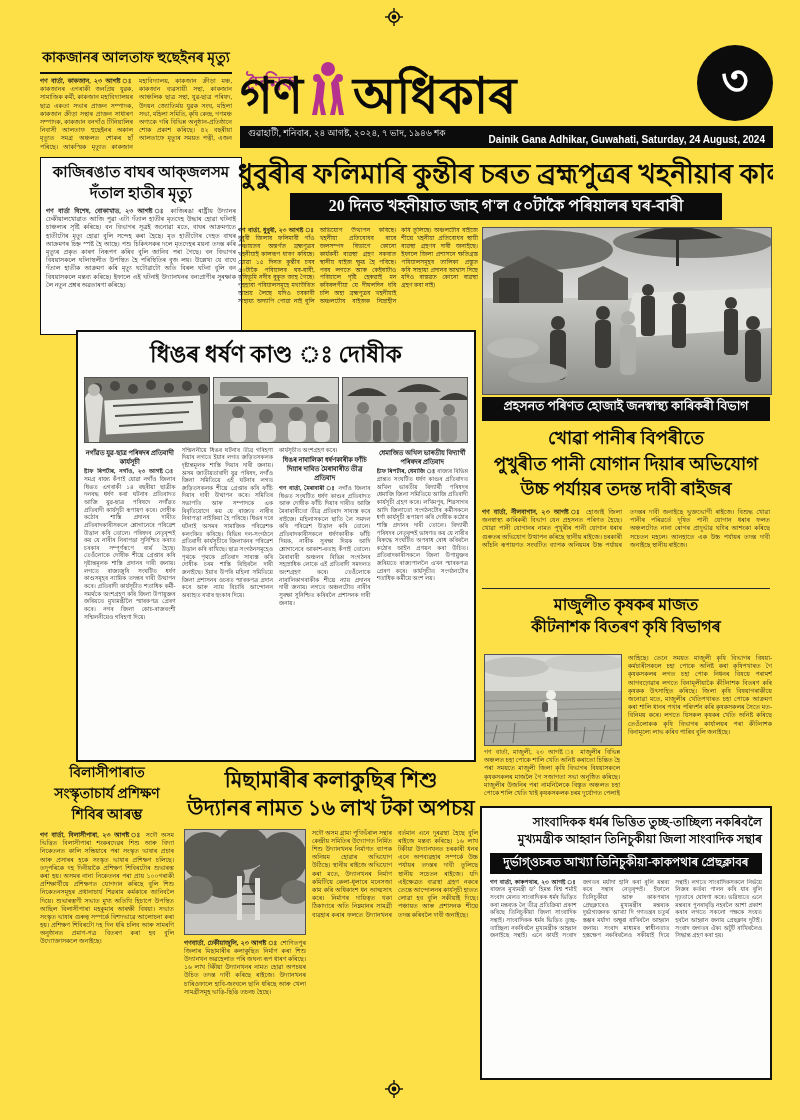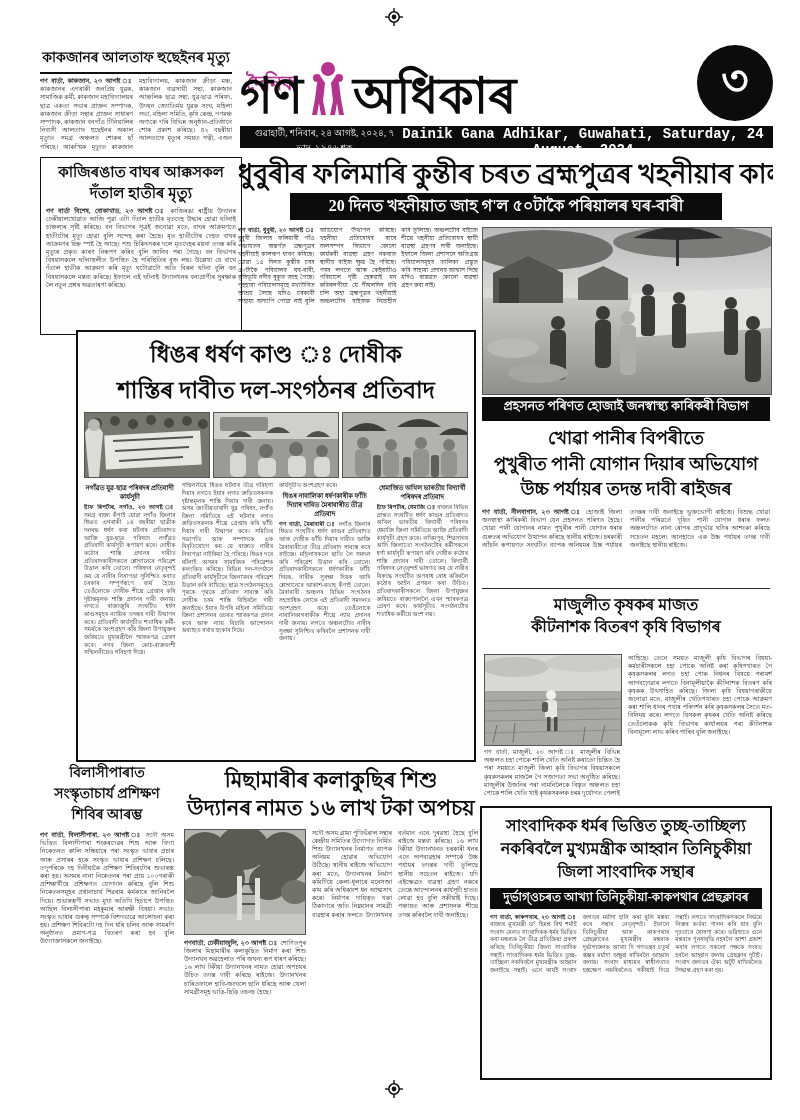--- a/index.html
+++ b/index.html
@@ -1,16 +1,16 @@
 <!DOCTYPE html>
 <html><head>
 <meta charset="utf-8">
 <style>
   html,body{margin:0;padding:0;background:#e8e8e6;}
-  #paper{position:relative;width:800px;height:1120px;background:#ffffff;margin:0 auto;
+  #paper{position:relative;width:800px;height:1120px;background:#fde047;margin:0 auto;
          font-family:"Liberation Serif","DejaVu Serif",serif;color:#161616;overflow:hidden;}
   .abs{position:absolute;}
   .hl{font-weight:bold;text-align:center;color:#0c0c0c;}
   .col-text{text-align:justify;overflow:hidden;color:#202020;line-height:1.32;}
   .t62{font-size:6.2px;} .t60{font-size:6px;} .t58{font-size:5.8px;}
   .dl{font-weight:bold;}
   .blackbox{background:#0c0c0c;color:#fff;font-weight:bold;text-align:center;
             display:flex;align-items:flex-start;justify-content:center;}
   .photo{border:1px solid #555;background:#cfcfcd;overflow:hidden;}
   .photo svg{display:block;}
@@ -48,21 +48,21 @@
 
   <div class="abs" style="left:40px;top:46px;width:192px;">
     <div class="hl nowrap" style="font-size:14px;border-bottom:2.5px solid #111;padding-bottom:2px;">কাকজানৰ আলতাফ হুছেইনৰ মৃত্যু</div>
     <div class="col-text t62" style="margin-top:3px;height:76px;column-count:2;column-gap:6px;">
       <span class="dl">গণ বাৰ্তা, কাকজান, ২৩ আগষ্ট ঃ</span>
       <span>কাকজানৰ এগৰাকী জনপ্ৰিয় যুৱক, সামাজিক কৰ্মী, কাকজান মহাবিদ্যালয়ৰ ছাত্ৰ একতা সভাৰ প্ৰাক্তন সম্পাদক, কাকজান ক্ৰীড়া সন্থাৰ প্ৰাক্তন সাধাৰণ সম্পাদক, কাকজান বনগাঁও টিনিয়ালিৰ নিবাসী আলতাফ হুছেইনৰ অকাল মৃত্যুত সমগ্ৰ অঞ্চলত শোকৰ ছাঁ পৰিছে। আকস্মিক মৃত্যুত কাকজান মহাবিদ্যালয়, কাকজান ক্ৰীড়া মঞ্চ, কাকজান ব্যৱসায়ী সন্থা, কাকজান আঞ্চলিক ছাত্ৰ সন্থা, যুৱ-ছাত্ৰ পৰিষদ, উদয়ন জ্যোতিৰ্ময় যুৱক সংঘ, মহিলা সভা, মহিলা সমিতি, কৃষি কেন্দ্ৰ, গণমঞ্চ অণ্যকে গৰি বিভিন্ন অনুষ্ঠান-প্ৰতিষ্ঠানে শোক প্ৰকাশ কৰিছে। ৪২ বছৰীয়া আলতাফে মৃত্যুৰ সময়ত পত্নী, এজন পুত্ৰ আৰু এগৰাকী কন্যাক ইহসংসাৰত এৰি থৈ যায়।</span>
     </div>
   </div>
 
   <div class="abs boxed" style="left:40px;top:157px;width:190px;height:168px;border-width:1.5px;padding:4px 5px;">
-    <div class="hl" style="font-size:15px;line-height:1.4;">কাজিৰঙাত বাঘৰ আক্কসকল দঁতাল হাতীৰ মৃত্যু</div>
+    <div class="hl" style="font-size:15px;line-height:1.4;">কাজিৰঙাত বাঘৰ আক্জলসম দঁতাল হাতীৰ মৃত্যু</div>
     <div class="col-text t62" style="margin-top:3px;height:112px;">
       <span class="dl">গণ বাৰ্তা বিশেষ, বোকাখাত, ২৩ আগষ্ট ঃ</span>
       <span>কাজিৰঙা ৰাষ্ট্ৰীয় উদ্যানৰ ঢেকীয়ালখোৱাত আজি পুৱা এটা দঁতাল হাতীৰ মৃতদেহ উদ্ধাৰ হোৱা ঘটনাই চাঞ্চল্যৰ সৃষ্টি কৰিছে। বন বিভাগৰ সূত্ৰই জনোৱা মতে, বাঘৰ আক্ৰমণতে হাতীটোৰ মৃত্যু হোৱা বুলি সন্দেহ কৰা হৈছে। মৃত হাতীটোৰ দেহত বাঘৰ আক্ৰমণৰ চিহ্ন স্পষ্ট হৈ আছে। পশু চিকিৎসকৰ দলে মৃতদেহৰ ময়না তদন্ত কৰি মৃত্যুৰ প্ৰকৃত কাৰণ নিৰূপণ কৰিব বুলি জানিব পৰা গৈছে। বন বিভাগৰ বিষয়াসকলে ঘটনাস্থলীত উপস্থিত হৈ পৰিস্থিতিৰ বুজ লয়। উল্লেখ্য যে বাঘে দঁতাল হাতীক আক্ৰমণ কৰি মৃত্যু ঘটোৱাটো অতি বিৰল ঘটনা বুলি বন বিষয়াসকলে মন্তব্য কৰিছে। ইফালে এই ঘটনাই উদ্যানখনৰ বন্যপ্ৰাণীৰ সুৰক্ষাক লৈ নতুন প্ৰশ্নৰ অৱতাৰণা কৰিছে।</span>
     </div>
   </div>
 
   <div class="abs" style="left:240px;top:45px;width:533px;height:80px;">
     <div class="abs" style="left:6px;top:0;color:#b5328f;font-size:20px;font-weight:bold;font-family:'Liberation Sans','DejaVu Sans',sans-serif;margin-top:23px;">দৈনিক</div>
     <div class="abs" style="left:0;top:16px;display:flex;align-items:flex-end;">
       <span class="mast-big" style="font-size:50px;line-height:1;">গণ</span>
@@ -77,21 +77,21 @@
       </span>
       <span class="mast-big" style="font-size:50px;line-height:1;">অধিকাৰ</span>
     </div>
     <div class="abs" style="right:0;top:0;width:76px;height:76px;border-radius:50%;background:#0c0c0c;display:flex;align-items:center;justify-content:center;">
       <span style="color:#fff;font-size:42px;font-weight:bold;">৩</span>
     </div>
   </div>
 
   <div class="abs blackbox" style="left:240px;top:126px;width:533px;height:22px;justify-content:space-between;padding:0 8px;box-sizing:border-box;">
     <span style="font-size:9px;font-weight:normal;">গুৱাহাটী, শনিবাৰ, ২৪ আগষ্ট, ২০২৪, ৭ ভাদ, ১৯৪৬ শক</span>
-    <span style="font-size:14px;font-family:Liberation Mono, monospace;">Dainik Gana Adhikar, Guwahati, Saturday, 24 August, 2024</span>
+    <span style="font-size:10px;font-family:Liberation Sans, sans-serif;margin-top:8px;">Dainik Gana Adhikar, Guwahati, Saturday, 24 August, 2024</span>
   </div>
 
   <div class="abs hl nowrap" style="left:238px;top:153px;width:535px;font-size:27px;overflow:hidden;">ধুবুৰীৰ ফলিমাৰি কুন্তীৰ চৰত ব্ৰহ্মপুত্ৰৰ খহনীয়াৰ কালৰূপ</div>
   <div class="abs blackbox" style="left:290px;top:193px;width:432px;height:27px;font-size:16px;">20 দিনত খহনীয়াত জাহ গ'ল ৫০টাকৈ পৰিয়ালৰ ঘৰ-বাৰী</div>
   <div class="abs col-text t60" style="left:238px;top:227px;width:240px;height:100px;column-count:3;column-gap:5px;">
     <span class="dl">গণ বাৰ্তা, ধুবুৰী, ২৩ আগষ্ট ঃ</span>
     <span>ধুবুৰী জিলাৰ ফলিমাৰী গাঁও পঞ্চায়তৰ অন্তৰ্গত ব্ৰহ্মপুত্ৰৰ খহনীয়াই কালৰূপ ধাৰণ কৰিছে। যোৱা ১৫ দিনত কুন্তীৰ চৰৰ ৫০টাকৈ পৰিয়ালৰ ঘৰ-বাৰী, কৃষিভূমি নদীৰ বুকুত জাহ গৈছে। গৃহহাৰা পৰিয়ালসমূহে মথাউৰিত আশ্ৰয় লৈছে যদিও চৰকাৰী সাহায্য অদ্যাপি পোৱা নাই বুলি অভিযোগ উত্থাপন কৰিছে। খহনীয়া প্ৰতিৰোধৰ বাবে জলসম্পদ বিভাগে কোনো কাৰ্যকৰী ব্যৱস্থা গ্ৰহণ নকৰাত স্থানীয় ৰাইজ ক্ষুব্ধ হৈ পৰিছে। পৰৰ লগতে আৰু কেইবাটাও পৰিয়ালে দৃষ্টি হেৰুৱাই মন কৰিবলগীয়া যে দীঘলদিন ধৰি চলি অহা ব্ৰহ্মপুত্ৰৰ খহনীয়াই অঞ্চলটোৰ ৰাইজক নিদ্ৰাহীন কৰি তুলিছে। অঞ্চলটোৰ ৰাইজে শীঘ্ৰে খহনীয়া প্ৰতিৰোধৰ স্থায়ী ব্যৱস্থা গ্ৰহণৰ দাবী জনাইছে। ইফালে জিলা প্ৰশাসনে ক্ষতিগ্ৰস্ত পৰিয়ালসমূহৰ তালিকা প্ৰস্তুত কৰি সাহায্য প্ৰদানৰ আশ্বাস দিছে যদিও বাস্তৱত কোনো ব্যৱস্থা গ্ৰহণ কৰা নাই।</span>
   </div>
 
   <div class="abs photo" style="left:482px;top:227px;width:288px;height:166px;">
@@ -181,21 +181,20 @@
     </svg>
   </div>
   <div class="abs col-text t62" style="left:484px;top:748px;width:136px;height:50px;">
     <span class="dl" style="font-weight:normal;">গণ বাৰ্তা, মাজুলী, ২৩ আগষ্ট ঃ মাজুলীৰ বিভিন্ন অঞ্চলত চহা পোকে শালি খেতি অনিষ্ট কৰাতো চিন্তিত হৈ পৰা সময়তে মাজুলী জিলা কৃষি বিভাগৰ বিষয়াসকলে কৃষকসকলৰ মাজলৈ গৈ সজাগতা সভা অনুষ্ঠিত কৰিছে। মাজুলীৰ উজনিৰ পৰা নামনিলৈকে বিস্তৃত অঞ্চলত চহা পোকে শালি খেতি খাই কৃষকসকলক চৰম দুৰ্যোগত পেলাই</span>
   </div>
   <div class="abs col-text t62" style="left:628px;top:654px;width:144px;height:144px;">আহিছে। তেনে সময়ত মাজুলী কৃষি বিভাগৰ বিষয়া-কৰ্মচাৰীসকলে চহা পোকে অনিষ্ট কৰা কৃষিপথাৰত গৈ কৃষকসকলৰ লগত চহা পোক নিধনৰ বিষয়ে পৰামৰ্শ আগবঢ়োৱাৰ লগতে বিনামূলীয়াকৈ কীটনাশক বিতৰণ কৰি কৃষকক উৎসাহিত কৰিছে। জিলা কৃষি বিষয়াগৰাকীয়ে জনোৱা মতে, মাজুলীৰ খেতিপথাৰত চহা পোকে আক্ৰমণ কৰা শালি ধানৰ পথাৰ পৰিদৰ্শন কৰি কৃষকসকলৰ সৈতে মত-বিনিময় কৰে। লগতে যিসকল কৃষকৰ খেতি অনিষ্ট কৰিছে তেওঁলোকক কৃষি বিভাগৰ কাৰ্যালয়ৰ পৰা কীটনাশক বিনামূল্যে লাভ কৰিব পাৰিব বুলি জনাইছে।</div>
 
   <div class="abs boxed" style="left:76px;top:330px;width:400px;height:432px;border-width:2.5px;padding:5px 6px;box-sizing:border-box;">
     <div class="hl" style="font-size:23px;line-height:1.55;">
       <div>ধিঙৰ ধৰ্ষণ কাণ্ড ঃ দোষীক</div>
-      <div>শাস্তিৰ দাবীত দল-সংগঠনৰ প্ৰতিবাদ</div>
     </div>
     <div style="display:flex;gap:3px;margin-top:4px;">
       <div class="photo" style="flex:1;height:64px;">
         <svg width="128" height="64" viewBox="0 0 128 64" preserveAspectRatio="none">
           <rect width="128" height="64" fill="#77766f"></rect>
           <g fill="#4a4944">
               <circle cx="12" cy="10" r="5"></circle>
               <circle cx="30" cy="8" r="5"></circle>
               <circle cx="48" cy="11" r="5"></circle>
               <circle cx="66" cy="7" r="5"></circle>
@@ -336,21 +335,21 @@
         <div class="col-text t62" style="margin-top:4px;height:128px;">
           <span class="dl">গণবাৰ্তা, ঢেকীয়াজুলি, ২৩ আগষ্ট ঃ</span>
           <span>শোণিতপুৰ জিলাৰ মিছামাৰীৰ কলাকুছিত নিৰ্মাণ কৰা শিশু উদ্যানখন অৱহেলাত পৰি জঘন্য ৰূপ ধাৰণ কৰিছে। ১৬ লাখ টকীয়া উদ্যানখনৰ নামত হোৱা অপচয়ৰ উচিত তদন্ত দাবী কৰিছে ৰাইজে। উদ্যানখনৰ চাৰিওফালে হাবি-জংঘলে ছানি ধৰিছে আৰু খেলা সামগ্ৰীসমূহ ভাঙি-ছিঙি তচনচ হৈছে।</span>
         </div>
       </div>
       <div class="col-text t62" style="flex:1;height:242px;column-count:2;column-gap:6px;">সদৌ অসম গ্ৰাম্য পুথিভঁৰাল সন্থাৰ কেন্দ্ৰীয় সমিতিৰ উদ্যোগত নিৰ্মিত শিশু উদ্যানখনৰ নিৰ্মাণত ব্যাপক অনিয়ম হোৱাৰ অভিযোগ উঠিছে। স্থানীয় ৰাইজে অভিযোগ কৰা মতে, উদ্যানখনৰ নিৰ্মাণ কমিটিয়ে কেলা-ধূলাৰে মনেসজা কাম কৰি অধিকাংশ ধন আত্মসাৎ কৰে। নিৰ্মাণৰ দায়িত্বত থকা ঠিকাদাৰে অতি নিম্নমানৰ সামগ্ৰী ব্যৱহাৰ কৰাৰ ফলতে উদ্যানখনৰ বৰ্তমান এনে দুৰৱস্থা হৈছে বুলি ৰাইজে মন্তব্য কৰিছে। ১৬ লাখ টকীয়া উদ্যানখনত চৰকাৰী ধনৰ এনে অপব্যৱহাৰ সম্পৰ্কে উচ্চ পৰ্যায়ৰ তদন্তৰ দাবী তুলিছে স্থানীয় সচেতন ৰাইজে। যদি এইক্ষেত্ৰত ব্যৱস্থা গ্ৰহণ নকৰে তেন্তে আন্দোলনৰ কাৰ্যসূচী হাতত লোৱা হব বুলি সকীয়াই দিছে। পঞ্চায়ত আৰু প্ৰশাসনক শীঘ্ৰে তদন্ত কৰিবলৈ দাবী জনাইছে।</div>
     </div>
   </div>
 
   <div class="abs boxed" style="left:480px;top:806px;width:292px;height:274px;padding:6px 8px;box-sizing:border-box;">
-    <div class="hl" style="font-size:16px;line-height:1.45;">সাংবাদিকক ধৰ্মৰ ভিত্তিত তুচ্ছ-তাচ্ছিল্য নকৰিবলৈ মুখ্যমন্ত্ৰীক আহ্বান তিনিচুকীয়া জিলা সাংবাদিক সন্থাৰ</div>
+    <div class="hl" style="font-size:12px;line-height:1.45;text-align:right;">সাংবাদিকক ধৰ্মৰ ভিত্তিত তুচ্ছ-তাচ্ছিল্য নকৰিবলৈ মুখ্যমন্ত্ৰীক আহ্বান তিনিচুকীয়া জিলা সাংবাদিক সন্থাৰ</div>
     <div class="blackbox" style="height:21px;margin-top:4px;font-size:12px;">দুৰ্ভাগ্ওচৰত আখ্যা তিনিচুকীয়া-কাকপথাৰ প্ৰেছক্লাবৰ</div>
     <div class="col-text t58" style="margin-top:5px;height:156px;column-count:3;column-gap:6px;">
       <span class="dl">গণ বাৰ্তা, কাকপথাৰ, ২৩ আগষ্ট ঃ</span>
       <span>ৰাজ্যৰ মুখ্যমন্ত্ৰী ড° হিমন্ত বিশ্ব শৰ্মাই সংবাদ মেলত সাংবাদিকক ধৰ্মৰ ভিত্তিত কৰা মন্তব্যক লৈ তীব্ৰ প্ৰতিক্ৰিয়া প্ৰকাশ কৰিছে তিনিচুকীয়া জিলা সাংবাদিক সন্থাই। সাংবাদিকক ধৰ্মৰ ভিত্তিত তুচ্ছ-তাচ্ছিল্য নকৰিবলৈ মুখ্যমন্ত্ৰীক আহ্বান জনাইছে সন্থাই। এনে কাৰ্যই সংবাদ জগতৰ মৰ্যাদা হানি কৰা বুলি মন্তব্য কৰে সন্থাৰ নেতৃবৃন্দই। ইফালে তিনিচুকীয়া আৰু কাকপথাৰ প্ৰেছক্লাবেও মুখ্যমন্ত্ৰীৰ মন্তব্যক দুৰ্ভাগ্যজনক আখ্যা দি গণতন্ত্ৰৰ চতুৰ্থ স্তম্ভৰ মৰ্যাদা অক্ষুণ্ণ ৰাখিবলৈ আহ্বান জনায়। সংবাদ মাধ্যমৰ স্বাধীনতাত হস্তক্ষেপ নকৰিবলৈও সকীয়াই দিয়ে সন্থাই। লগতে সাংবাদিকসকলে নিৰ্ভয়ে নিজৰ কৰ্তব্য পালন কৰি যাব বুলি দৃঢ়তাৰে ঘোষণা কৰে। ভৱিষ্যতে এনে মন্তব্যৰ পুনৰাবৃত্তি নহবলৈ আশা প্ৰকাশ কৰাৰ লগতে সকলো পক্ষকে সংযত হবলৈ আহ্বান জনায় প্ৰেছক্লাব দুটাই। সংবাদ জগতৰ ঐক্য অটুট ৰাখিবলৈও সিদ্ধান্ত গ্ৰহণ কৰা হয়।</span>
     </div>
   </div>
 
 </div>
 
 </body></html>

